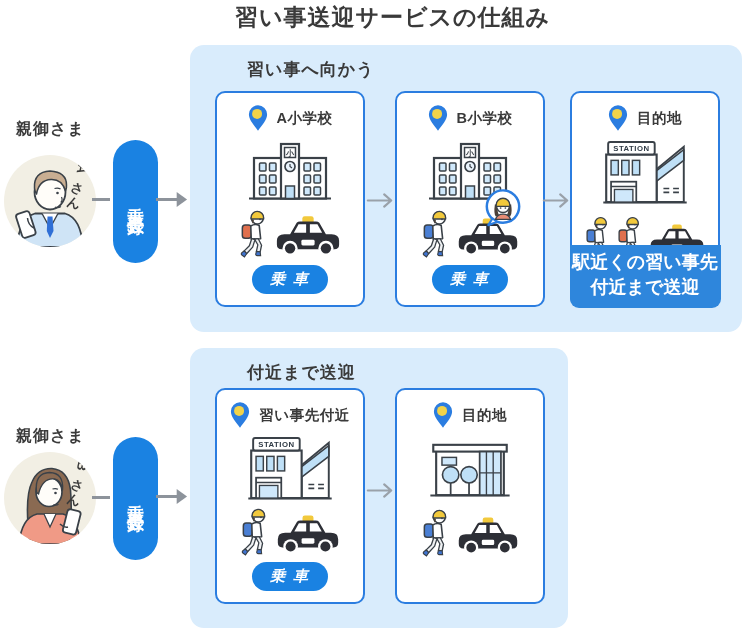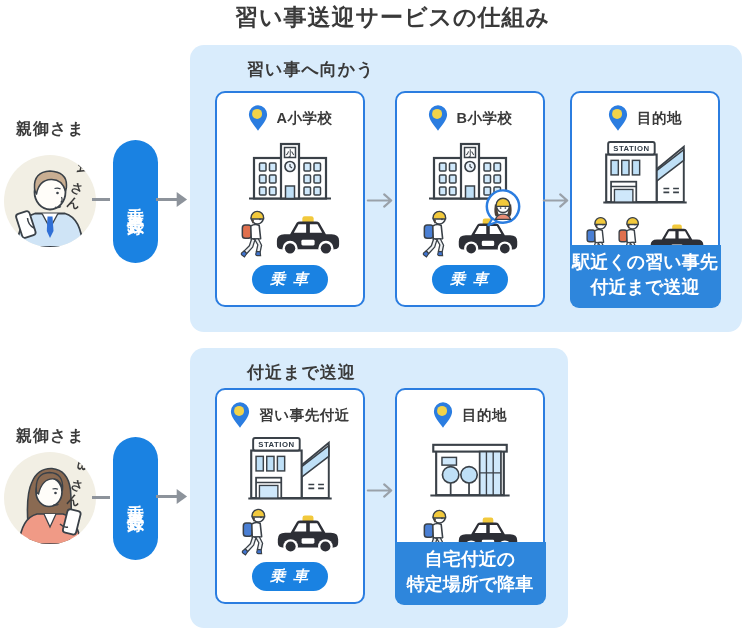--- a/index.html
+++ b/index.html
@@ -376,19 +376,15 @@
           </svg>
       </div>
       <div class="vehicle-row">
         <svg width="30" height="50" viewBox="0 0 32 52" style="--bp:#4a7fd4">
             <use href="#sym-kid"></use>
           </svg>
         <svg width="62" height="42" viewBox="0 0 70 46">
             <use href="#sym-taxi"></use>
           </svg>
       </div>
-      <div class="card-footer">
-        <span>自宅付近の</span>
-        <span>特定場所で降車</span>
-      </div>
     </div>
   </div>
 </div>
 
 </body></html>

